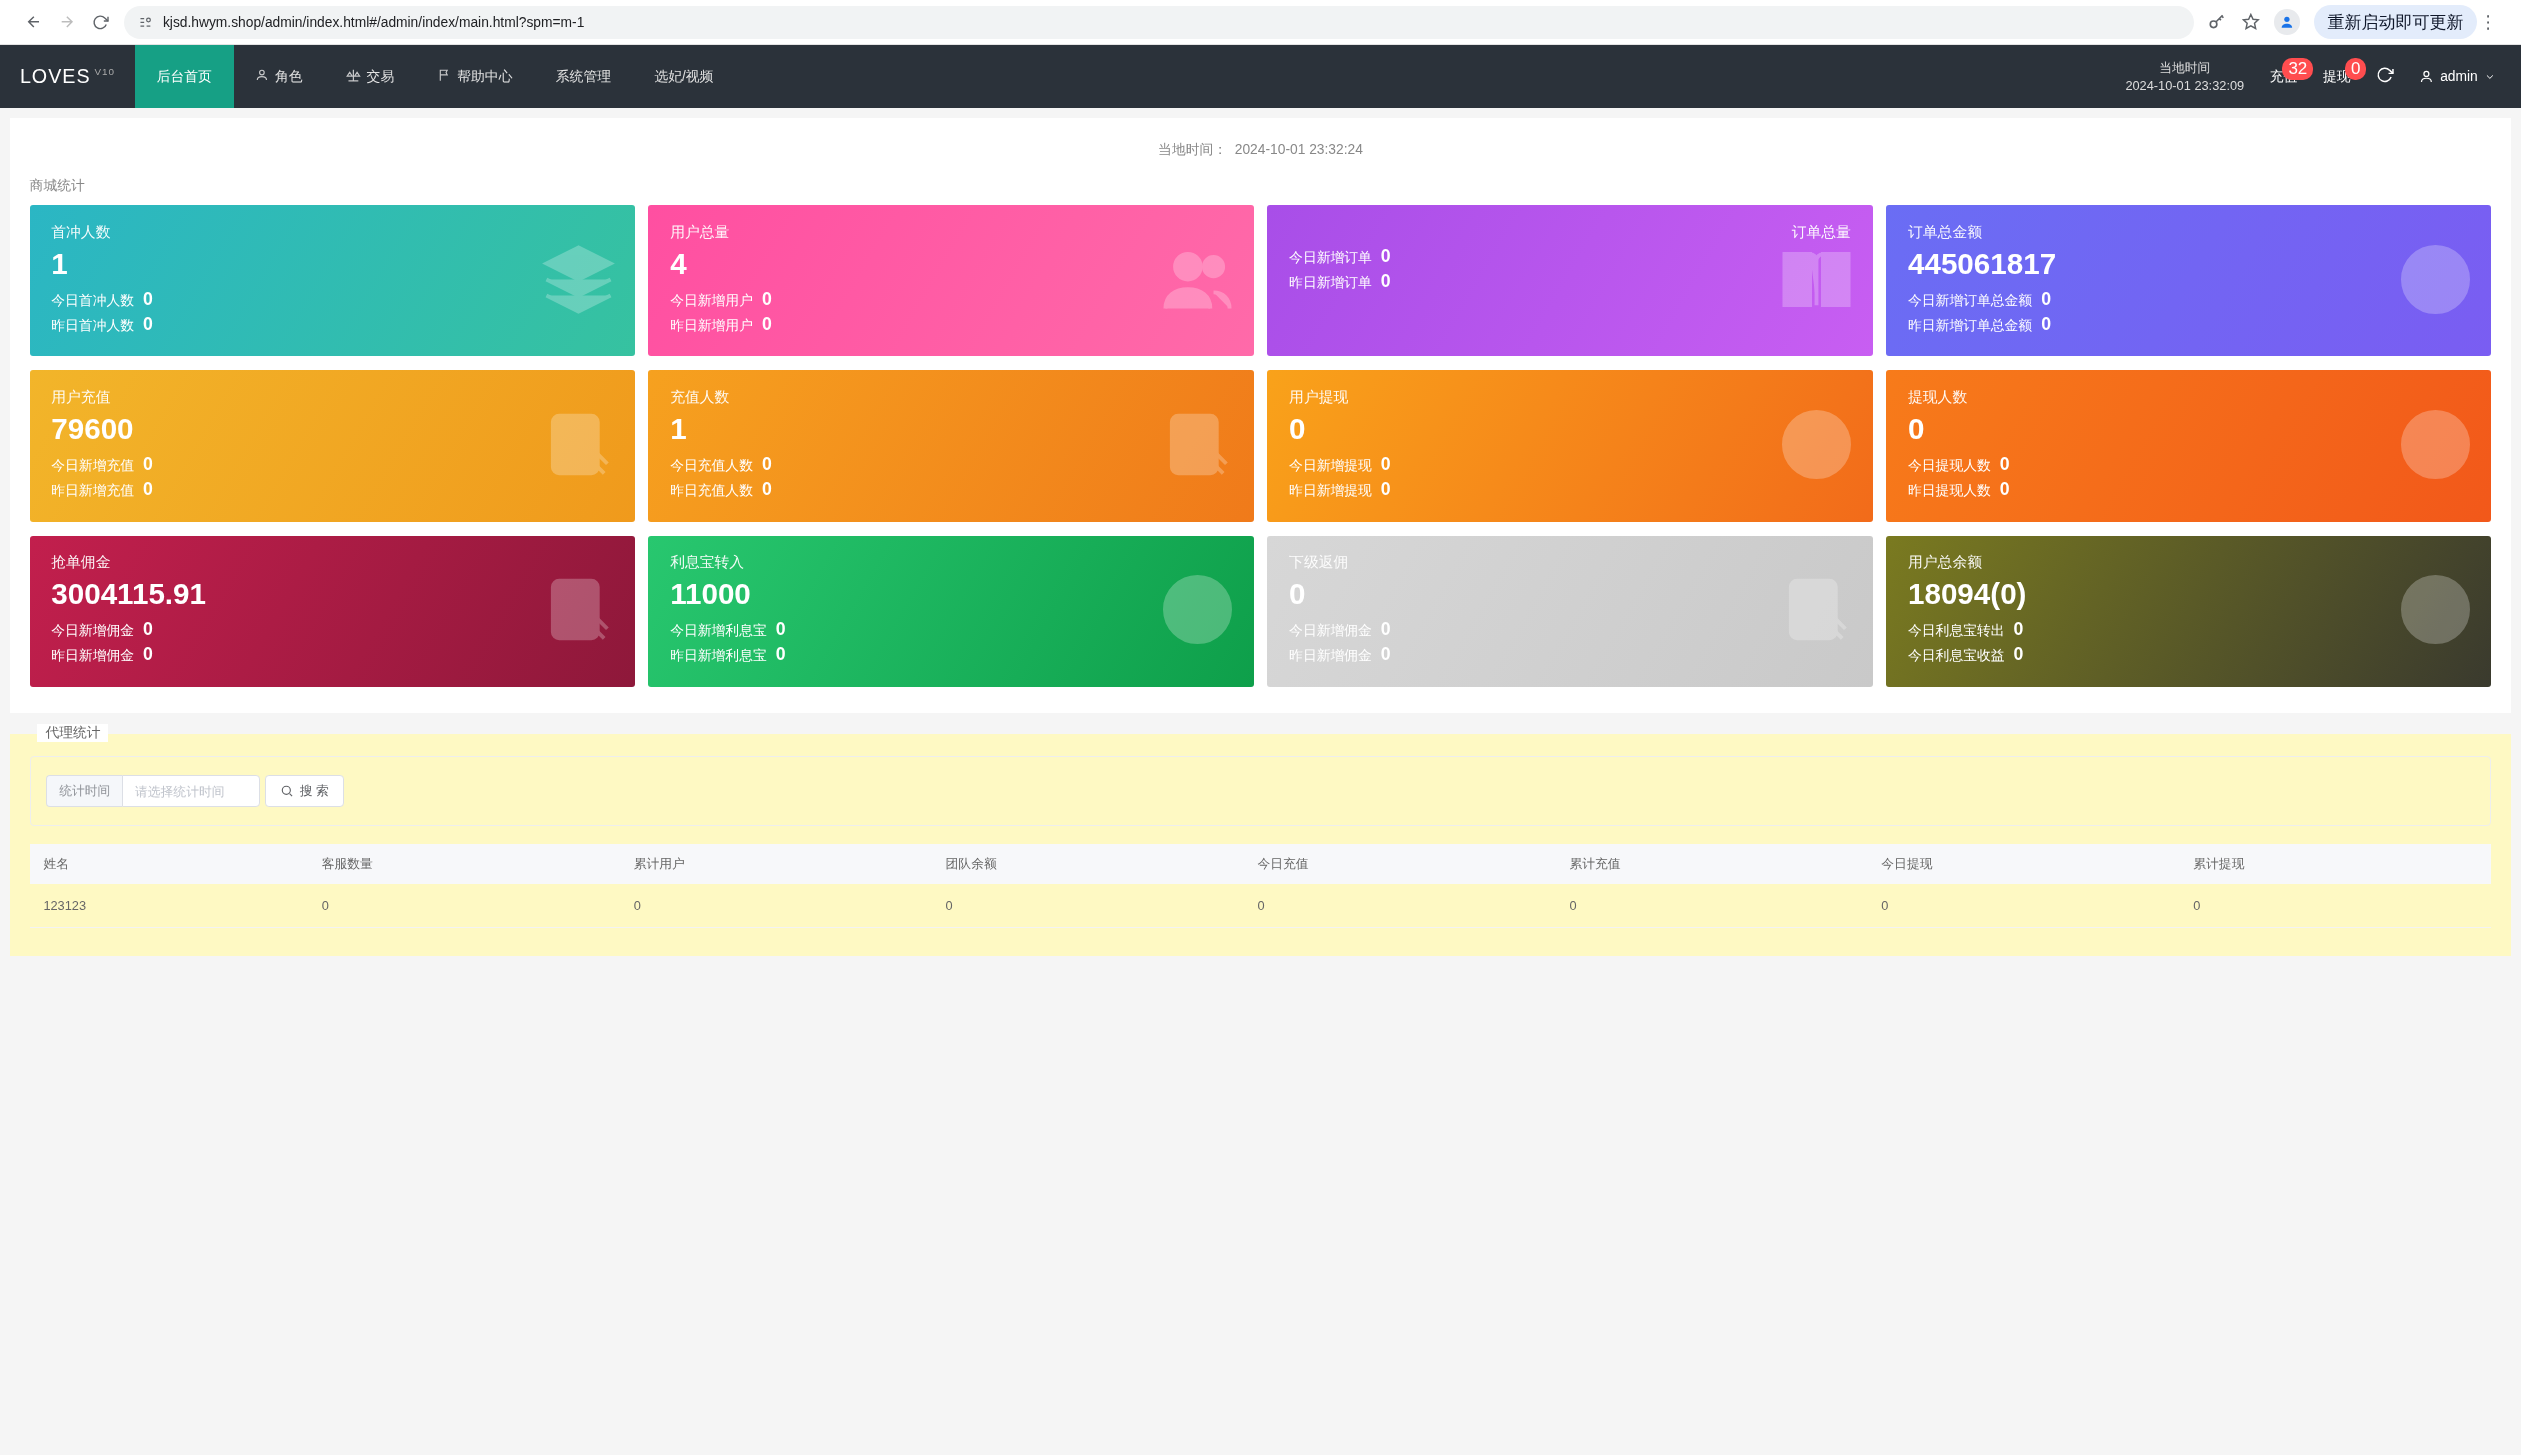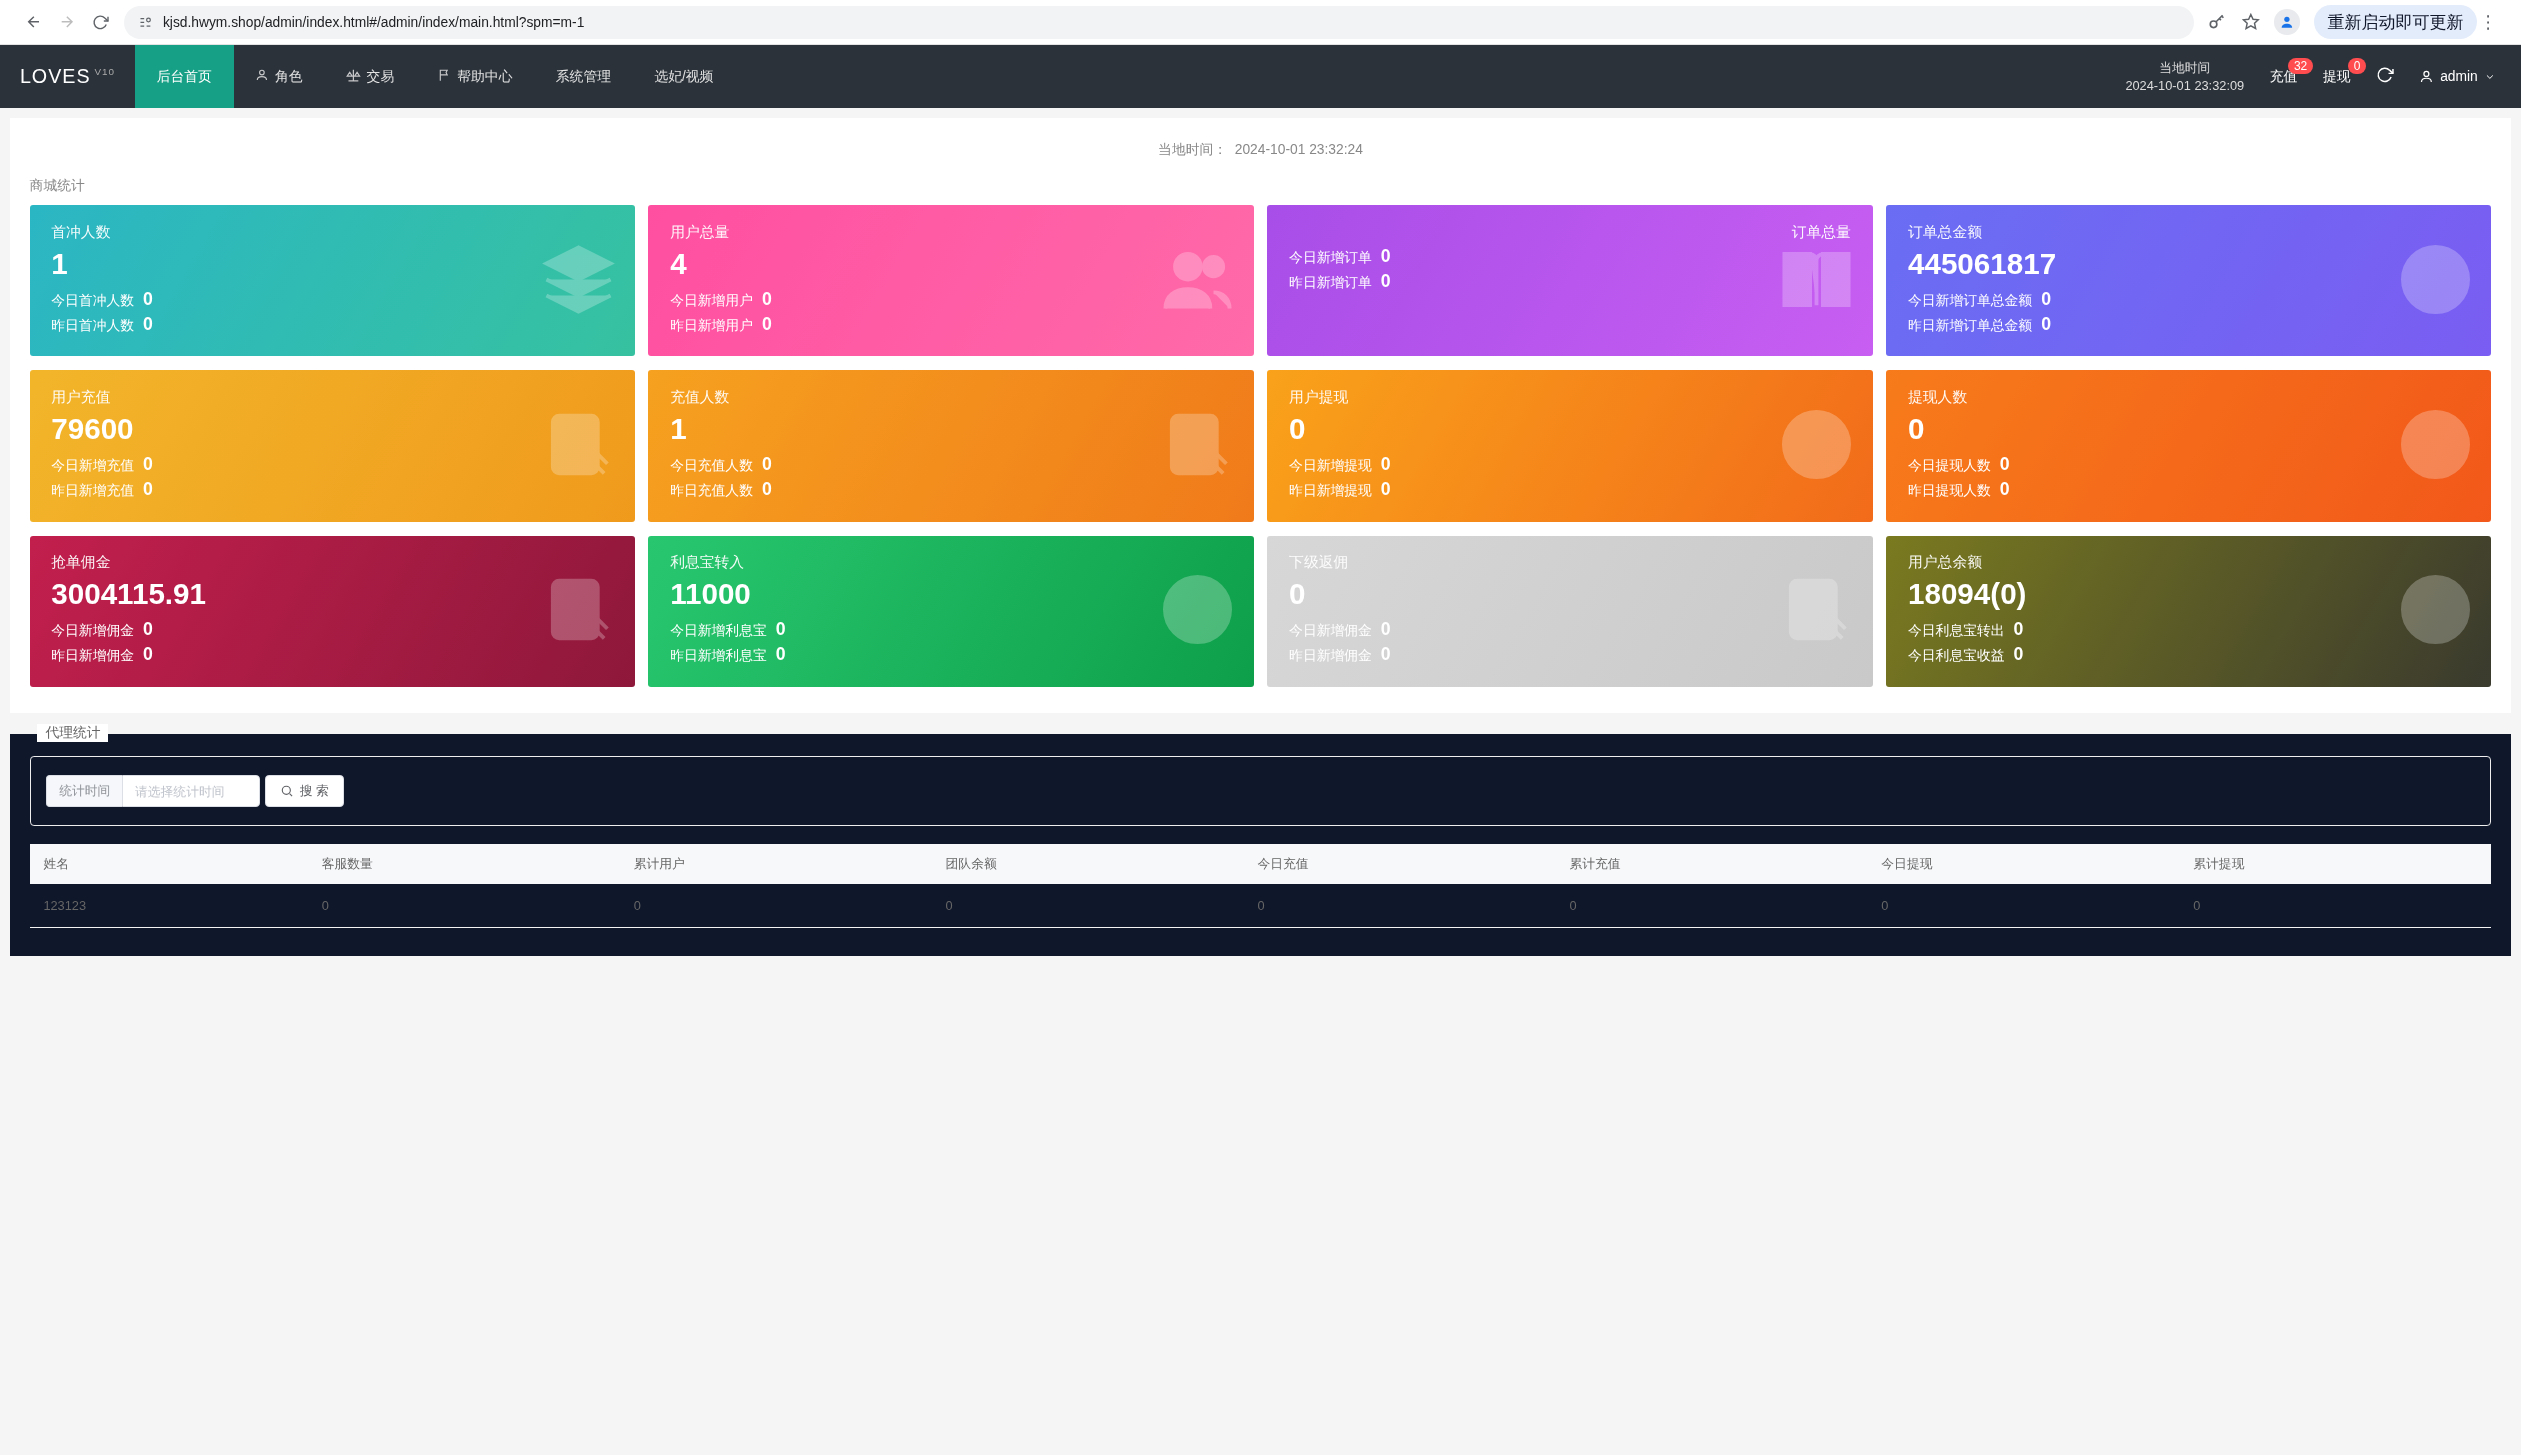--- a/index.html
+++ b/index.html
@@ -21,21 +21,21 @@
 .topnav { background: #2b323a; height: 63px; display: flex; align-items: center; color: #fff; }
 .logo { width: 135px; text-align: center; font-size: 19.7px; letter-spacing: 1px; }
 .logo sup { font-size: 9.9px; margin-left: 3.9px; color:#aaa; }
 .nav-items { display: flex; height: 100%; }
 .nav-item { display: flex; align-items: center; gap: 5.9px; padding: 0 21.7px; height: 100%; cursor: pointer; font-size: 13.8px; color:#e2e2e2; }
 .nav-item.active { background: #16a085; color: #fff; }
 .nav-item .ic { font-size: 13.8px; opacity:.85; }
 .nav-right { margin-left: auto; display: flex; align-items: center; gap: 25.6px; padding-right: 25.6px; }
 .local-time { text-align: center; font-size: 12.8px; line-height: 1.4; color:#ddd; }
 .badge-wrap { position: relative; cursor:pointer; }
-.badge { position: absolute; top: -9.9px; right: -15.8px; background: #ff4d4f; color: #fff; border-radius: 9.9px; font-size: 12px; padding: 1px 5.9px; }
+.badge { position: absolute; top: -9.9px; right: -15.8px; background: #ff4d4f; color: #fff; border-radius: 9.9px; font-size: 17px; padding: 1px 5.9px; }
 .user-chip { display:flex; align-items:center; gap:5.9px; cursor:pointer; }
 
 
 .page { padding: 9.9px; }
 .panel { background: #fff; padding: 17.7px 19.7px 25.6px; }
 .center-time { text-align: center; color: #888; margin: 5.9px 0 17.7px; font-size: 13.8px; }
 .section-title { color: #888; margin-bottom: 9.9px; font-size: 13.8px; }
 
 .cards { display: grid; grid-template-columns: repeat(4, 1fr); gap: 13.8px; }
 .card { border-radius: 3px; color: #fff; padding: 17.7px 21.7px 17.7px 21.7px; position: relative; min-height: 128px; overflow:hidden; }
@@ -54,21 +54,21 @@
 .g6 { background: linear-gradient(120deg,#f6a11f,#f07a1a); }
 .g7 { background: linear-gradient(120deg,#f9a21a,#f26b1a); }
 .g8 { background: linear-gradient(120deg,#f77b1a,#f2581a); }
 .g9 { background: linear-gradient(120deg,#c21f4d,#8e183a); }
 .g10 { background: linear-gradient(120deg,#28c76f,#0e9f4a); }
 .g11 { background: linear-gradient(120deg,#d7d7d7,#c9c9c9); color:#fff; }
 .g11 .title,.g11 .row{color:#fff;}
 .g12 { background: linear-gradient(120deg,#7a7a20,#3a3a2e); }
 
 
-.agent-panel { background:#0f172a; margin-top: 21.7px; padding: 21.7px 19.7px 27.6px; position:relative; }
+.agent-panel { background:#fef9c3; margin-top: 21.7px; padding: 21.7px 19.7px 27.6px; position:relative; }
 .agent-panel .legend { position:absolute; top:-9.9px; left:27.6px; background:#fff; padding:0 7.9px; color:#666; font-size:13.8px; }
 .agent-panel .inner { border:1px solid #eee; border-radius:3.9px; padding:17.7px 15.8px; }
 .filters { display:flex; gap:5px; align-items:center; }
 .filter-label { background:#f5f7fa; border:1px solid #dcdfe6; border-right:none; border-radius:3.9px 0 0 3.9px; padding:6.9px 11.8px; color:#909399; font-size:12.8px; }
 .filter-input { border:1px solid #dcdfe6; border-radius:0 3.9px 3.9px 0; padding:6.9px 11.8px; width:138px; font-size:12.8px; color:#606266; outline:none; }
 .filter-input::placeholder{color:#c0c4cc;}
 .search-btn { border:1px solid #dcdfe6; border-radius:3.9px; padding:6.9px 13.8px; background:#fff; cursor:pointer; display:flex; align-items:center; gap:5.9px; color:#606266; font-size:12.8px; }
 
 table.data { width:100%; border-collapse:collapse; margin-top:17.7px; }
 table.data th { background:#f7f8fa; text-align:left; padding:11.8px 13.8px; font-weight:400; color:#666; font-size:12.8px; }

